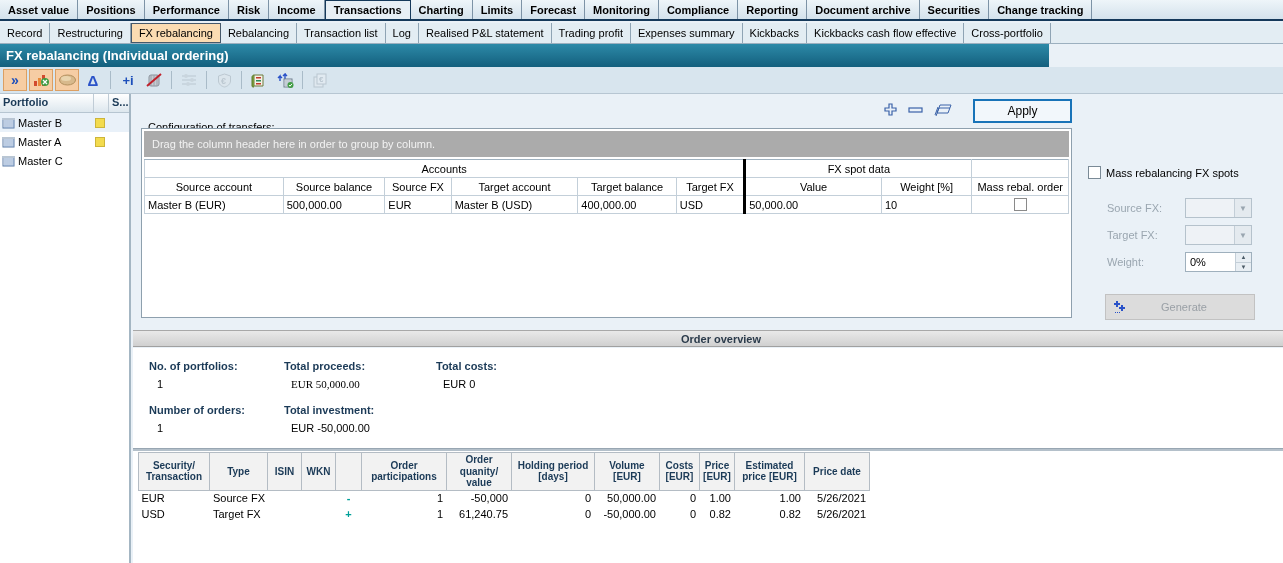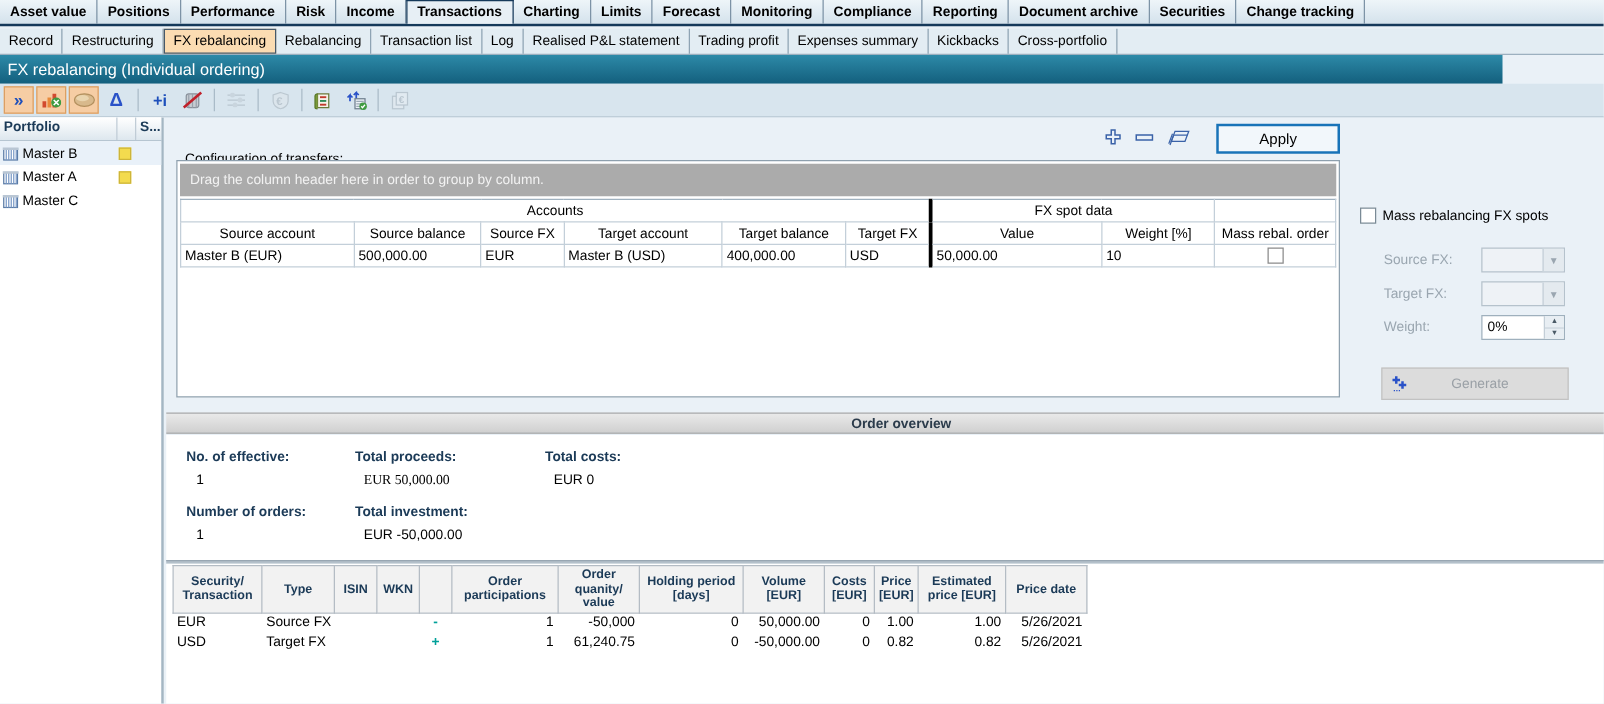--- a/index.html
+++ b/index.html
@@ -15,22 +15,22 @@
   .menu-item.active { border:1px solid #15395a; border-bottom:none; border-right:1px solid #15395a;
     background:#e7eff5; }
 
   
   .subtabs { position:absolute; left:0; top:23px; width:1283px; height:21px;
     background:#e3edf3; border-bottom:1px solid #9cb0bf; display:flex; align-items:stretch; }
   .subtab { display:flex; align-items:center; padding:0 7px; border-right:1px solid #8fa4b4; cursor:default; }
   .subtab.active { background:#fbdcb2; border:1px solid #46596a; }
 
   
-  .titlebar { position:absolute; left:0; top:44px; width:1202px; height:23px;
-    background:linear-gradient(#2d8aa8,#135f7d); color:#fff; font-weight:normal; font-size:13px;
+  .titlebar { position:absolute; left:0; top:44px; width:1049px; height:23px;
+    background:linear-gradient(#2d8aa8,#135f7d); color:#fff; font-weight:bold; font-size:13px;
     display:flex; align-items:center; padding-left:6px; }
 
   
   .toolbar { position:absolute; left:0; top:67px; width:1283px; height:27px;
     background:#d8e5ee; border-bottom:1px solid #b7c6d2; display:flex; align-items:center; padding-left:3px; gap:2px; }
   .tbtn { width:24px; height:22px; display:flex; align-items:center; justify-content:center; border:1px solid transparent; }
   .tbtn.pressed { background:#f6cda4; border:1px solid #dc9f63; }
   .tbtn.disabled { opacity:.45; }
   .tsep { width:1px; height:18px; background:#a9bbc8; margin:0 3px; }
   .glyph-blue { color:#1d4fbb; font-weight:bold; font-size:14px; }
@@ -126,20 +126,21 @@
   <div class="subtab">Record</div>
   <div class="subtab">Restructuring</div>
   <div class="subtab active">FX rebalancing</div>
   <div class="subtab">Rebalancing</div>
   <div class="subtab">Transaction list</div>
   <div class="subtab">Log</div>
   <div class="subtab">Realised P&amp;L statement</div>
   <div class="subtab">Trading profit</div>
   <div class="subtab">Expenses summary</div>
   <div class="subtab">Kickbacks</div>
+  <div class="subtab">Kickbacks cash flow effective</div>
   <div class="subtab">Cross-portfolio</div>
 </div>
 
 <div class="titlebar">FX rebalancing (Individual ordering)</div>
 
 <div class="toolbar">
   <div class="tbtn pressed">
       <span class="glyph-blue">»</span>
     </div>
   <div class="tbtn pressed">
@@ -353,21 +354,21 @@
           <path d="M4 2h2v2h2v2H6v2H4V6H2V4h2z" fill="#2a52c8"></path>
           <path d="M9 6h2v2h2v2h-2v2H9v-2H7V8h2z" fill="#2a52c8"></path>
           <path d="M3 13h1v1H3zM5 13h1v1H5zM7 13h1v1H7z" fill="#2a52c8"></path>
         </svg>
       <span class="gtxt">Generate</span>
     </div>
 
     <div class="ov-bar">Order overview</div>
 
     <div class="ov-panel">
-      <span class="lbl" style="left:16px; top:12px;">No. of effective:</span>
+      <span class="lbl" style="left:16px; top:12px;">No. of portfolios:</span>
       <span class="val" style="left:24px; top:30px;">1</span>
       <span class="lbl" style="left:151px; top:12px;">Total proceeds:</span>
       <span class="val" style="left:158px; top:30px;font-family:Liberation Serif, serif;">EUR  50,000.00</span>
       <span class="lbl" style="left:303px; top:12px;">Total costs:</span>
       <span class="val" style="left:310px; top:30px;">EUR  0</span>
       <span class="lbl" style="left:16px; top:56px;">Number of orders:</span>
       <span class="val" style="left:24px; top:74px;">1</span>
       <span class="lbl" style="left:151px; top:56px;">Total investment:</span>
       <span class="val" style="left:158px; top:74px;">EUR  -50,000.00</span>
     </div>

